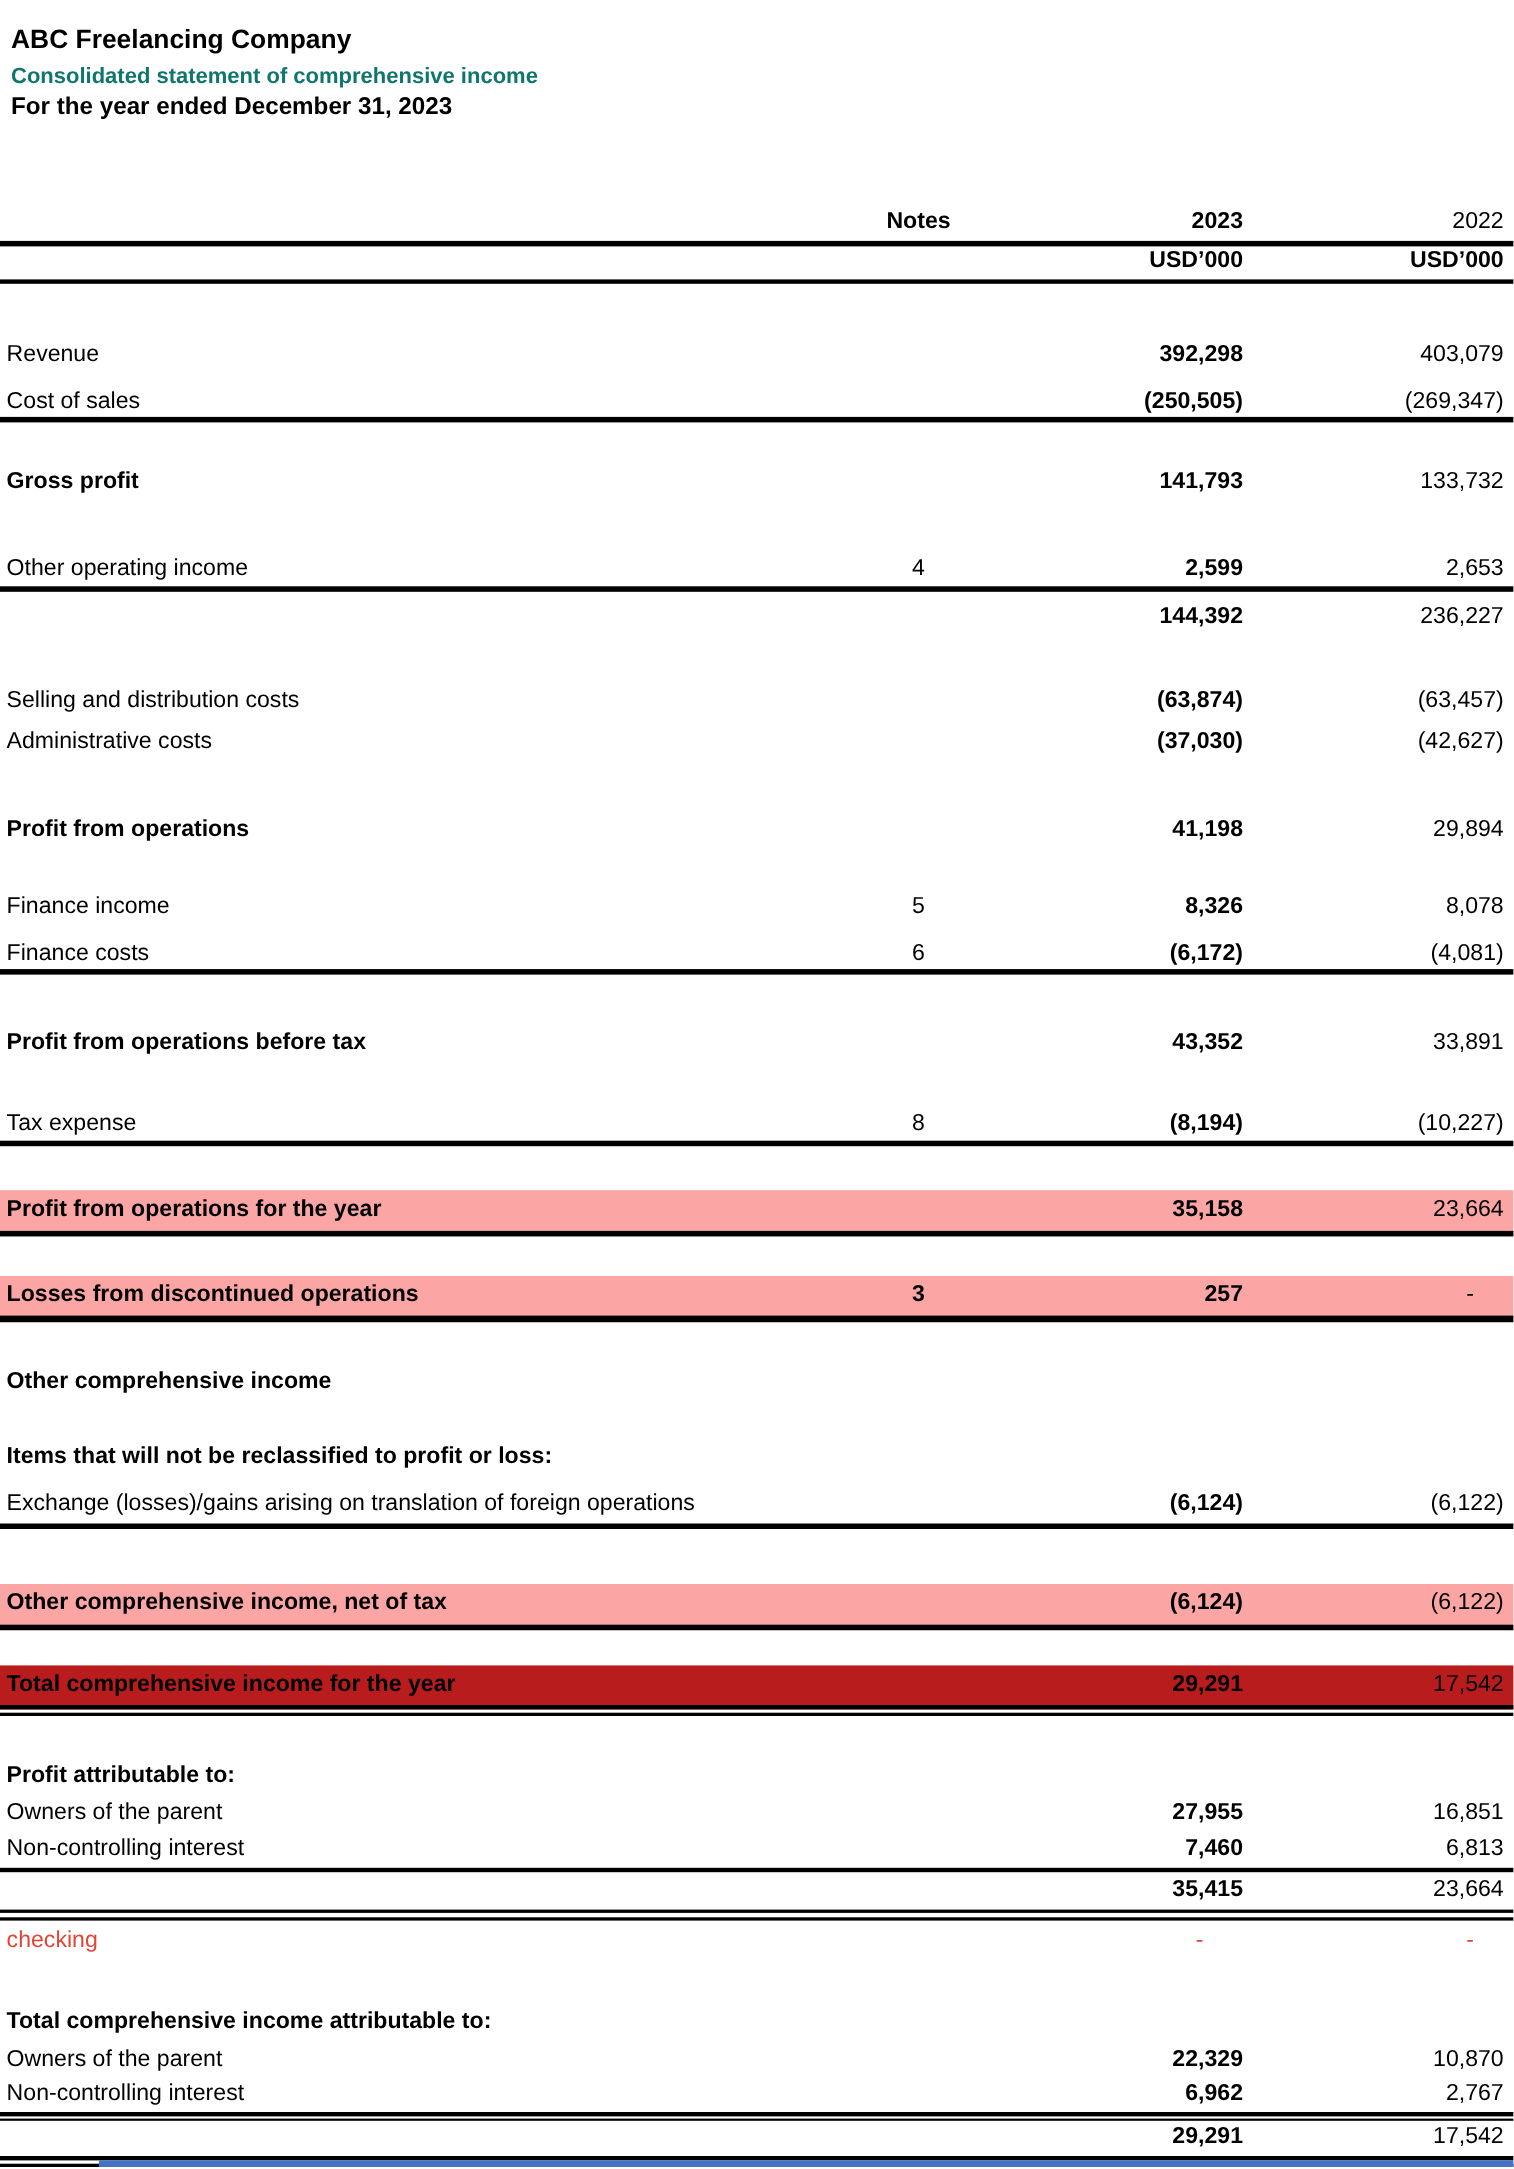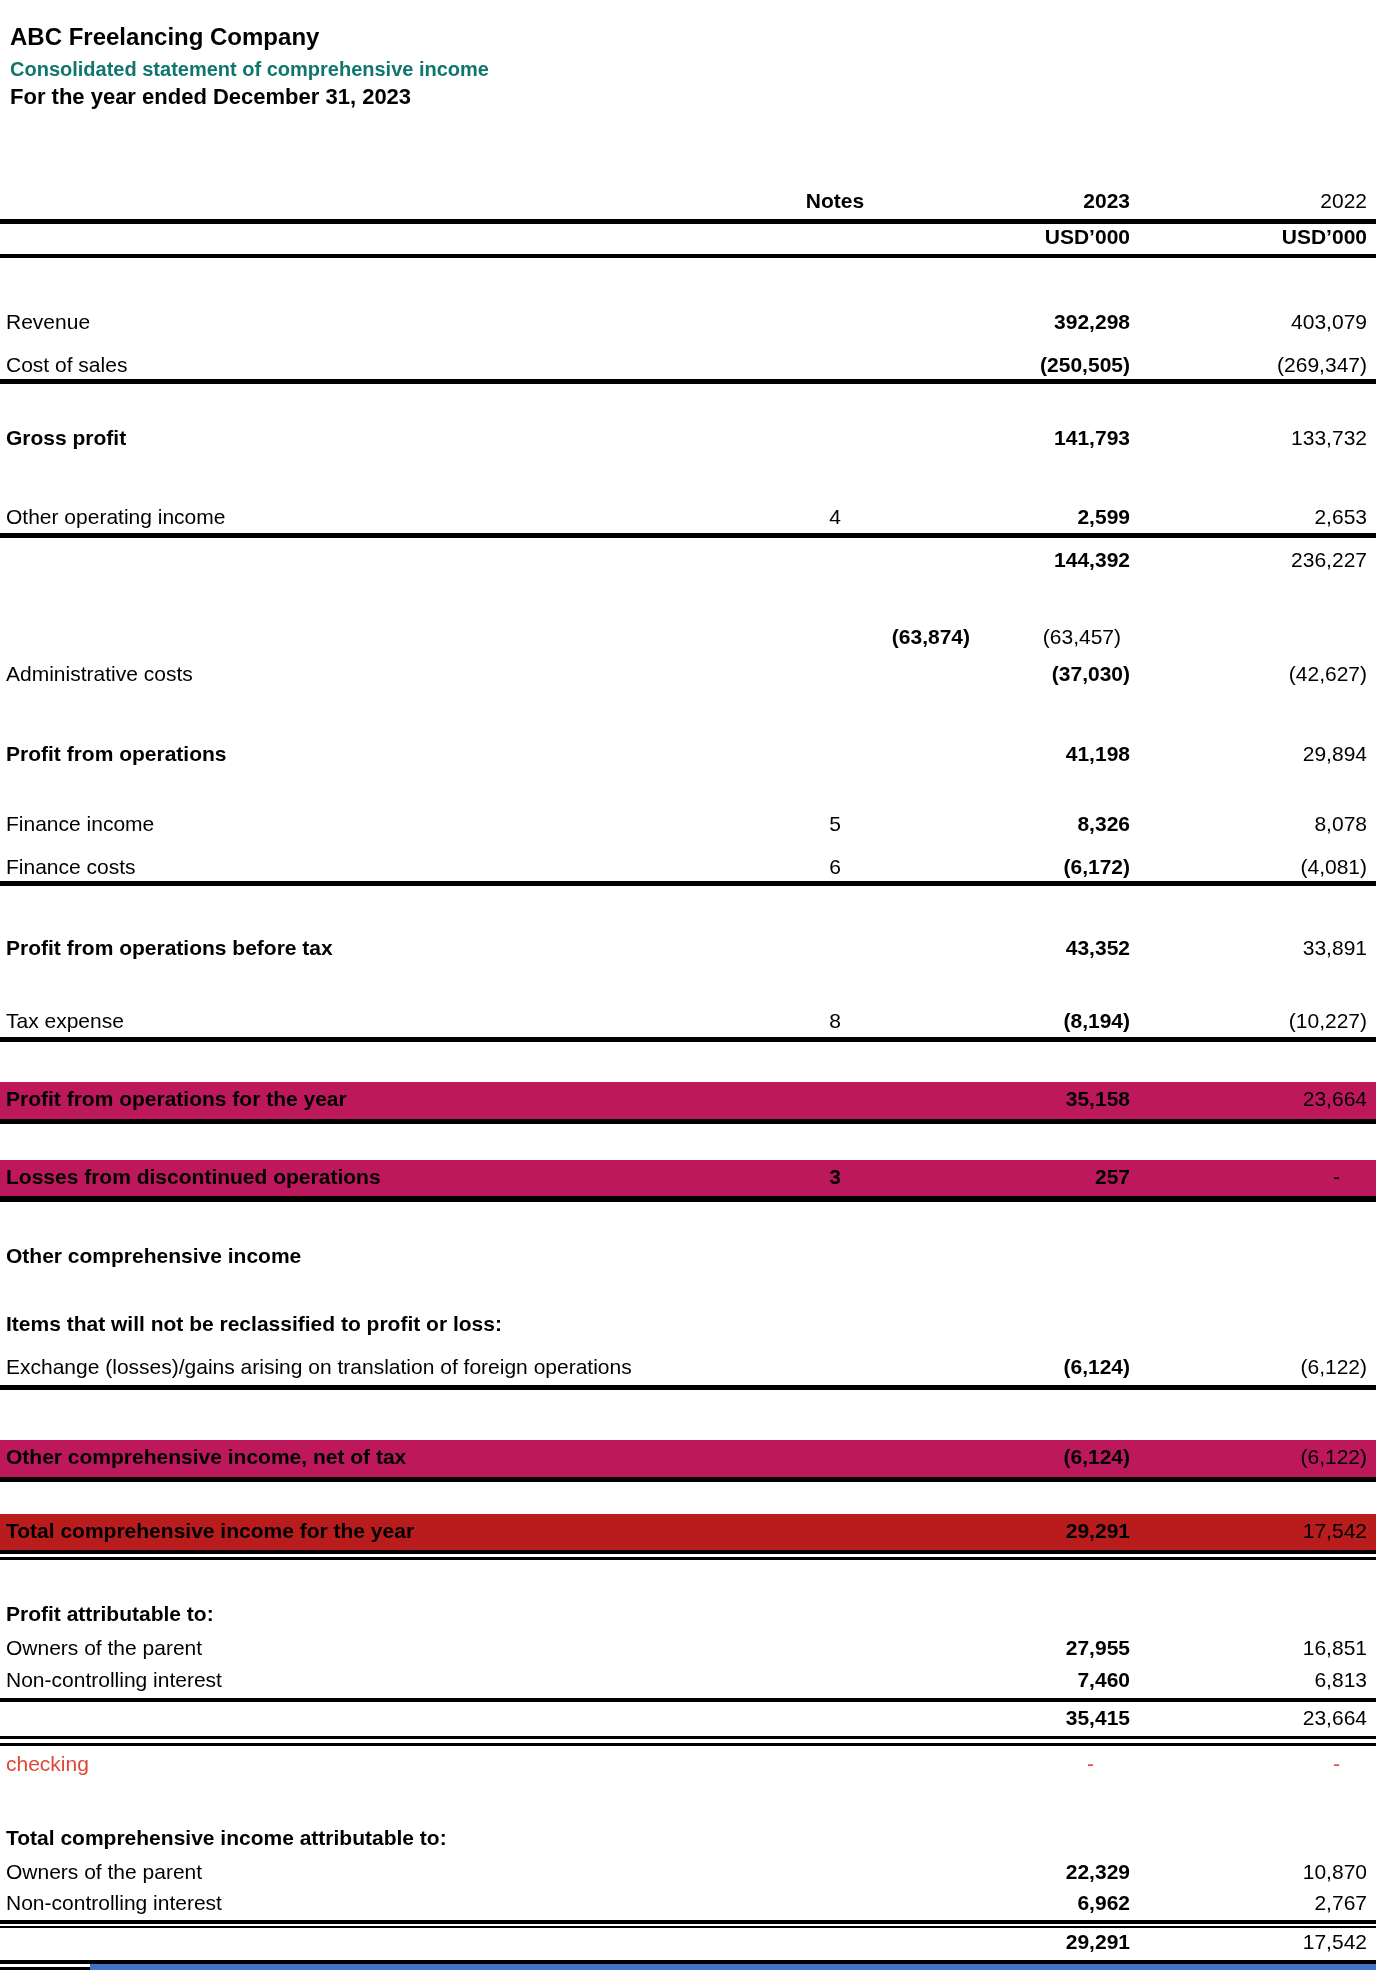--- a/index.html
+++ b/index.html
@@ -37,21 +37,21 @@
   
   .b4 { border-bottom: 4px solid #000; }
   .b5 { border-bottom: 5px solid #000; margin-top: 12px; }
   .b6 { border-bottom: 6px solid #000; }
   .dbl  { height: 10px; border-top: 3px solid #000; border-bottom: 3px solid #000; width: 1376px; }
   .dbl2 { height: 10px; border-top: 4px solid #000; border-bottom: 3px solid #000; width: 1376px; }
   .thin3 { height: 6px; border-bottom: 3px solid #000; width: 1376px; }
   .thin2 { height: 4px; border-bottom: 2px solid #000; width: 1376px; }
 
   
-  .shade-light { background: #be185d; align-items: center; }
+  .shade-light { background: #fca5a5; align-items: center; }
   .shade-light .c { padding-bottom: 2px; }
   .shade-dark  { background: #b91c1c; align-items: center; }
   .shade-dark .c { padding-bottom: 2px; }
 
   
   .hdr .c { font-weight: bold; }
   .hdr .pri { font-weight: normal; }
   .units .pri { font-weight: bold; }
 
   .red, .red .c { color: #e04637; font-weight: normal !important; }
@@ -132,20 +132,21 @@
   <div class="row h40">
     <div class="c label"></div>
     <div class="c note"></div>
     <div class="c v cur">144,392</div>
     <div class="c v pri">236,227</div>
   </div>
 
   <div class="sp40"></div>
 
   <div class="row h37">
+    <div class="c label">Selling and distribution costs</div>
     <div class="c note"></div>
     <div class="c v cur">(63,874)</div>
     <div class="c v pri">(63,457)</div>
   </div>
 
   <div class="row h37">
     <div class="c label">Administrative costs</div>
     <div class="c note"></div>
     <div class="c v cur">(37,030)</div>
     <div class="c v pri">(42,627)</div>

